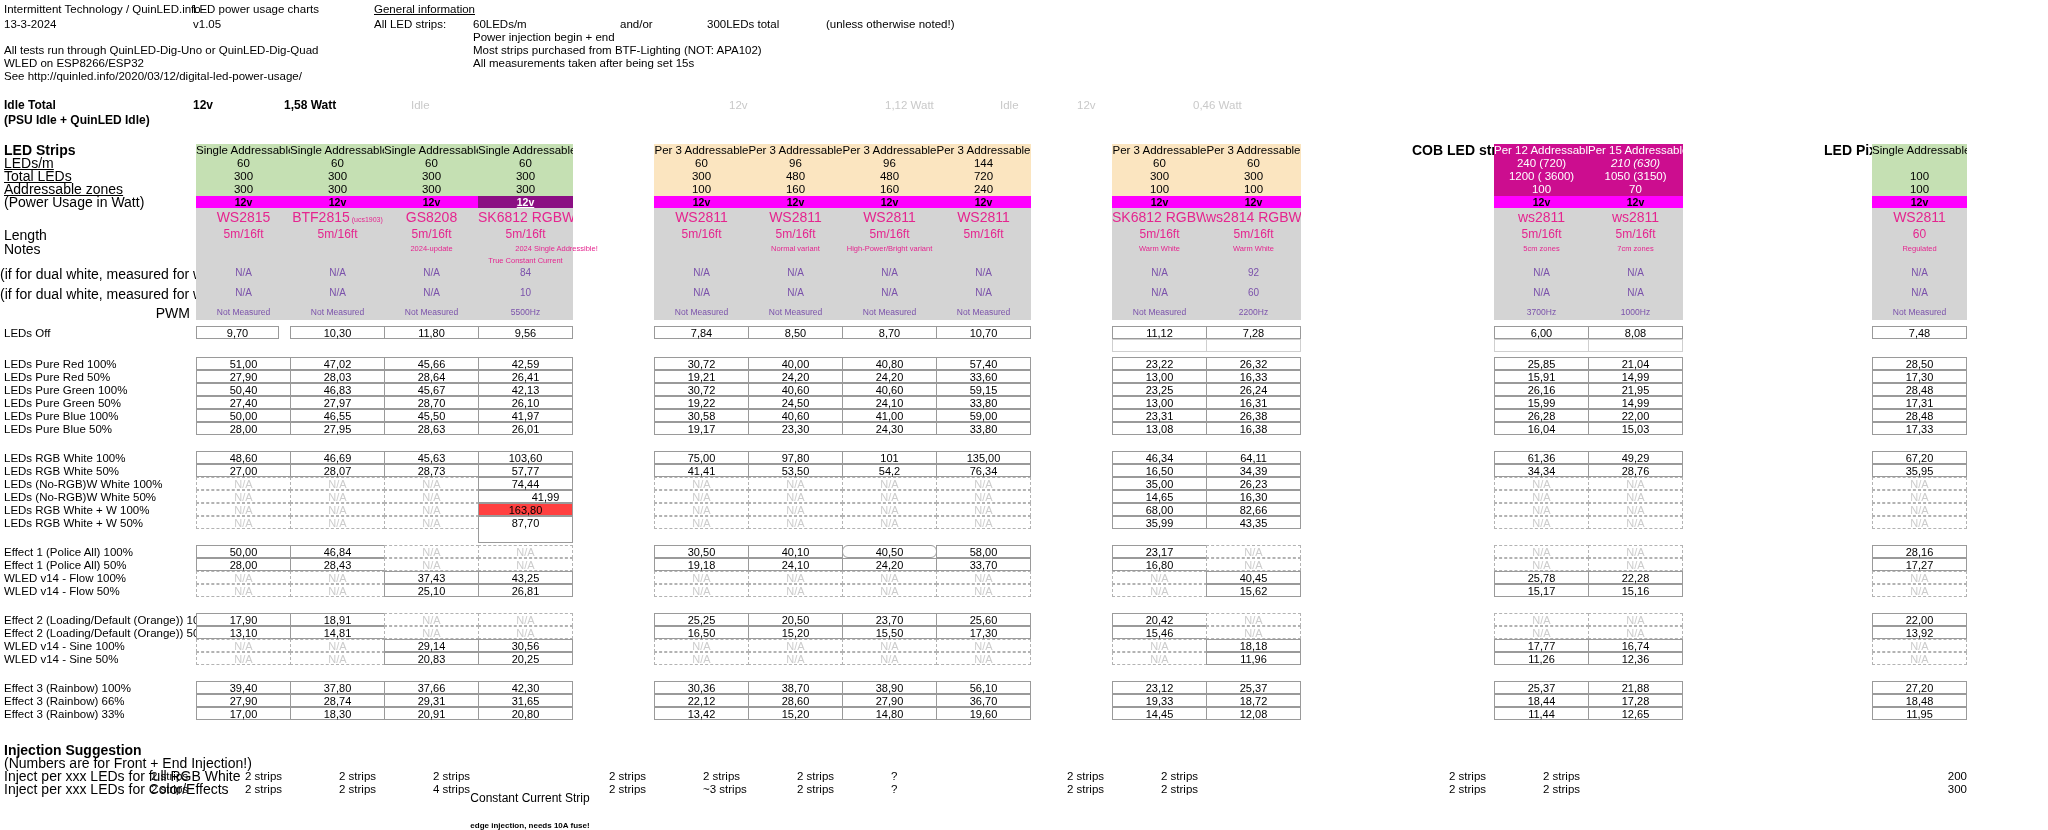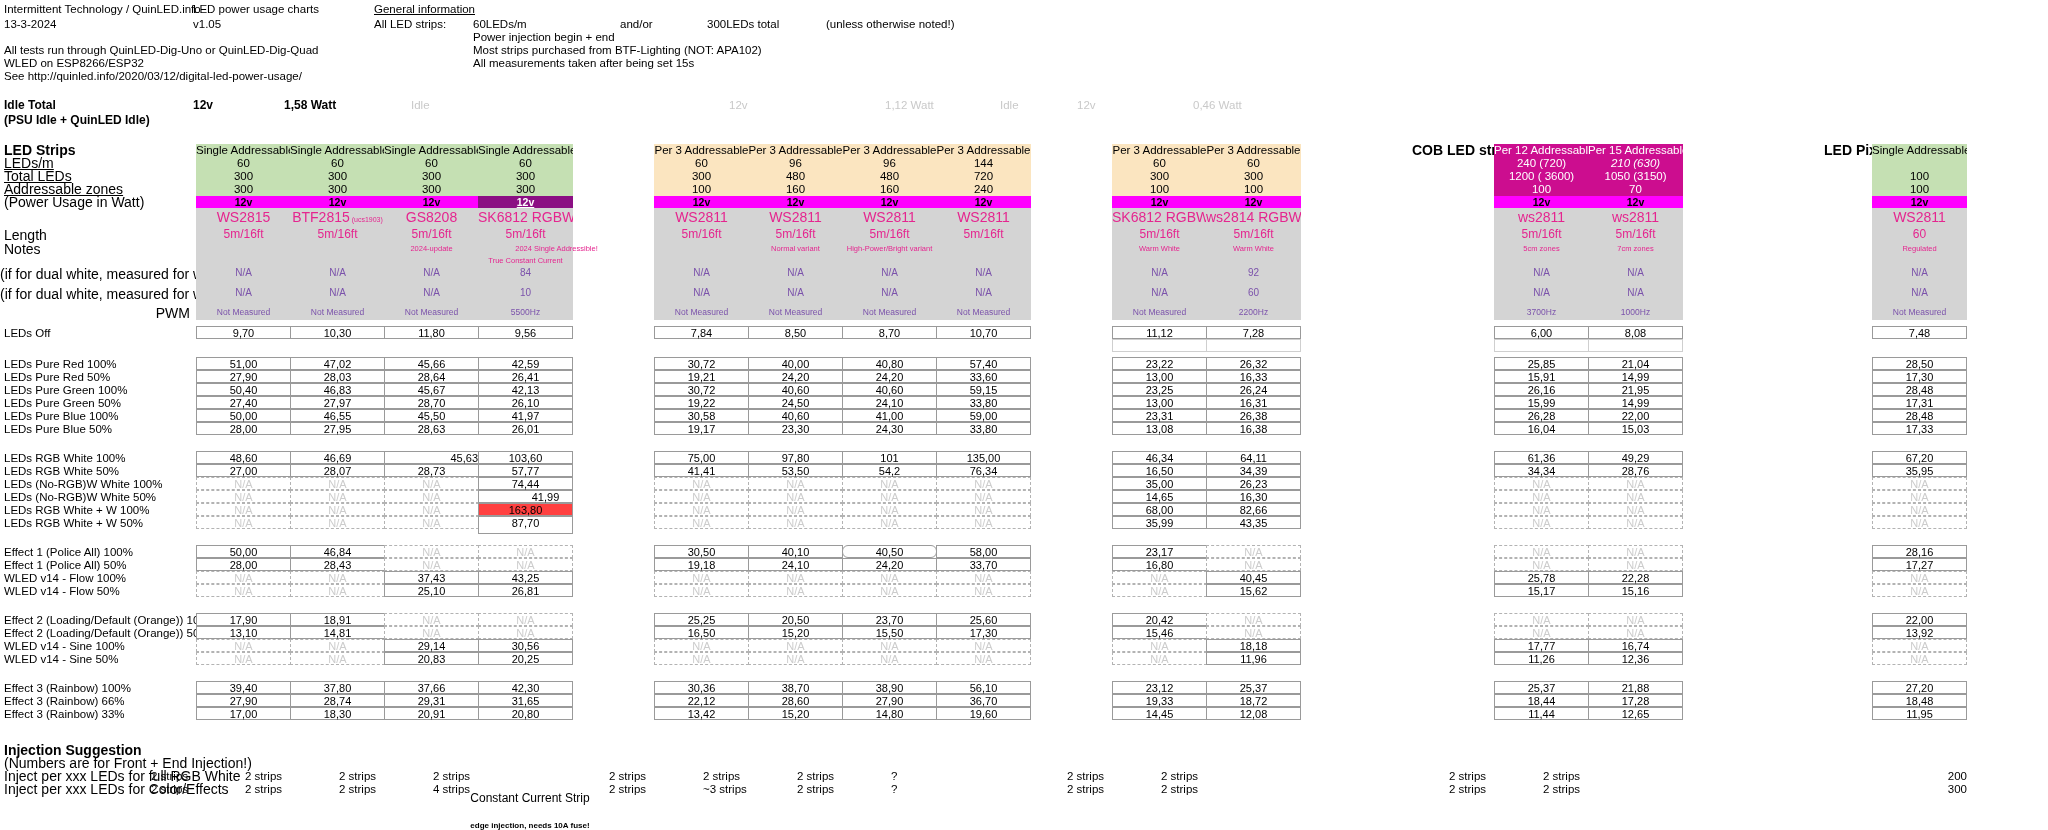--- a/index.html
+++ b/index.html
@@ -151,21 +151,21 @@
       <div class="hdr-cell bg-green" style="left:196px;top:183px;width:95px;height:13px;">300</div>
       <div class="hdr-cell bg-mag v12" style="left:196px;top:196px;width:95px;height:12px;line-height:12px;">12v</div>
       <div class="hdr-cell bg-grey" style="left:196px;top:208px;width:95px;height:112px;"></div>
       <div class="hdr-cell name-txt" style="left:196px;top:209px;width:95px;height:17px;background:transparent;">WS2815</div>
       <div class="hdr-cell pink-txt" style="left:196px;top:228px;width:95px;height:14px;background:transparent;font-size:12px;">5m/16ft</div>
       <div class="hdr-cell pink-small" style="left:196px;top:244px;width:95px;height:10px;background:transparent;"></div>
       <div class="hdr-cell pink-small" style="left:196px;top:256px;width:95px;height:10px;background:transparent;"></div>
       <div class="hdr-cell purple-num" style="left:196px;top:267px;width:95px;height:12px;background:transparent;">N/A</div>
       <div class="hdr-cell purple-num" style="left:196px;top:287px;width:95px;height:12px;background:transparent;">N/A</div>
       <div class="hdr-cell purple-txt" style="left:196px;top:307px;width:95px;height:11px;background:transparent;">Not Measured</div>
-      <div class="dcell" style="left:196px;top:326px;width:95px;height:13px;">9,70</div>
+      <div class="dcell" style="left:196px;top:326px;width:83px;height:13px;">9,70</div>
       <div class="dcell" style="left:196px;top:357px;width:95px;height:13px;">51,00</div>
       <div class="dcell" style="left:196px;top:370px;width:95px;height:13px;">27,90</div>
       <div class="dcell" style="left:196px;top:383px;width:95px;height:13px;">50,40</div>
       <div class="dcell" style="left:196px;top:396px;width:95px;height:13px;">27,40</div>
       <div class="dcell" style="left:196px;top:409px;width:95px;height:13px;">50,00</div>
       <div class="dcell" style="left:196px;top:422px;width:95px;height:13px;">28,00</div>
       <div class="dcell" style="left:196px;top:451px;width:95px;height:13px;">48,60</div>
       <div class="dcell" style="left:196px;top:464px;width:95px;height:13px;">27,00</div>
       <div class="dcell na dash" style="left:196px;top:477px;width:95px;height:13px;">N/A</div>
       <div class="dcell na dash" style="left:196px;top:490px;width:95px;height:13px;">N/A</div>
@@ -236,21 +236,21 @@
       <div class="hdr-cell purple-num" style="left:384px;top:267px;width:95px;height:12px;background:transparent;">N/A</div>
       <div class="hdr-cell purple-num" style="left:384px;top:287px;width:95px;height:12px;background:transparent;">N/A</div>
       <div class="hdr-cell purple-txt" style="left:384px;top:307px;width:95px;height:11px;background:transparent;">Not Measured</div>
       <div class="dcell" style="left:384px;top:326px;width:95px;height:13px;">11,80</div>
       <div class="dcell" style="left:384px;top:357px;width:95px;height:13px;">45,66</div>
       <div class="dcell" style="left:384px;top:370px;width:95px;height:13px;">28,64</div>
       <div class="dcell" style="left:384px;top:383px;width:95px;height:13px;">45,67</div>
       <div class="dcell" style="left:384px;top:396px;width:95px;height:13px;">28,70</div>
       <div class="dcell" style="left:384px;top:409px;width:95px;height:13px;">45,50</div>
       <div class="dcell" style="left:384px;top:422px;width:95px;height:13px;">28,63</div>
-      <div class="dcell" style="left:384px;top:451px;width:95px;height:13px;text-align:right;">45,63</div>
+      <div class="dcell" style="left:384px;top:451px;width:95px;height:13px;">45,63</div>
       <div class="dcell" style="left:384px;top:464px;width:95px;height:13px;">28,73</div>
       <div class="dcell na dash" style="left:384px;top:477px;width:95px;height:13px;">N/A</div>
       <div class="dcell na dash" style="left:384px;top:490px;width:95px;height:13px;">N/A</div>
       <div class="dcell na dash" style="left:384px;top:503px;width:95px;height:13px;">N/A</div>
       <div class="dcell na dash" style="left:384px;top:516px;width:95px;height:13px;">N/A</div>
       <div class="dcell na dash" style="left:384px;top:545px;width:95px;height:13px;">N/A</div>
       <div class="dcell na dash" style="left:384px;top:558px;width:95px;height:13px;">N/A</div>
       <div class="dcell" style="left:384px;top:571px;width:95px;height:13px;">37,43</div>
       <div class="dcell" style="left:384px;top:584px;width:95px;height:13px;">25,10</div>
       <div class="dcell na dash" style="left:384px;top:613px;width:95px;height:13px;">N/A</div>
@@ -280,21 +280,21 @@
       <div class="dcell" style="left:478px;top:370px;width:95px;height:13px;">26,41</div>
       <div class="dcell" style="left:478px;top:383px;width:95px;height:13px;">42,13</div>
       <div class="dcell" style="left:478px;top:396px;width:95px;height:13px;">26,10</div>
       <div class="dcell" style="left:478px;top:409px;width:95px;height:13px;">41,97</div>
       <div class="dcell" style="left:478px;top:422px;width:95px;height:13px;">26,01</div>
       <div class="dcell" style="left:478px;top:451px;width:95px;height:13px;">103,60</div>
       <div class="dcell" style="left:478px;top:464px;width:95px;height:13px;">57,77</div>
       <div class="dcell" style="left:478px;top:477px;width:95px;height:13px;">74,44</div>
       <div class="dcell" style="left:478px;top:490px;width:95px;height:13px;padding-left:40px;">41,99</div>
       <div class="dcell red" style="left:478px;top:503px;width:95px;height:13px;">163,80</div>
-      <div class="dcell" style="left:478px;top:516px;width:95px;height:18px;">87,70</div>
+      <div class="dcell" style="left:478px;top:516px;width:95px;height:27px;">87,70</div>
       <div class="dcell na dash" style="left:478px;top:545px;width:95px;height:13px;">N/A</div>
       <div class="dcell na dash" style="left:478px;top:558px;width:95px;height:13px;">N/A</div>
       <div class="dcell" style="left:478px;top:571px;width:95px;height:13px;">43,25</div>
       <div class="dcell" style="left:478px;top:584px;width:95px;height:13px;">26,81</div>
       <div class="dcell na dash" style="left:478px;top:613px;width:95px;height:13px;">N/A</div>
       <div class="dcell na dash" style="left:478px;top:626px;width:95px;height:13px;">N/A</div>
       <div class="dcell" style="left:478px;top:639px;width:95px;height:13px;">30,56</div>
       <div class="dcell" style="left:478px;top:652px;width:95px;height:13px;">20,25</div>
       <div class="dcell" style="left:478px;top:681px;width:95px;height:13px;">42,30</div>
       <div class="dcell" style="left:478px;top:694px;width:95px;height:13px;">31,65</div>

